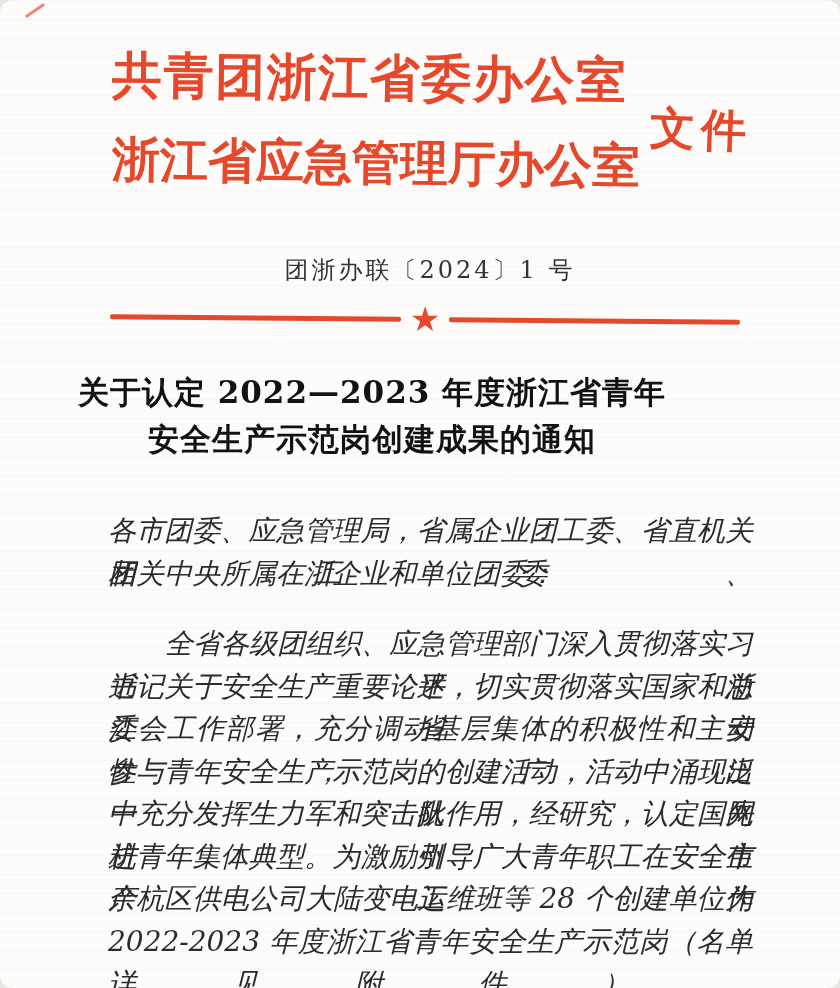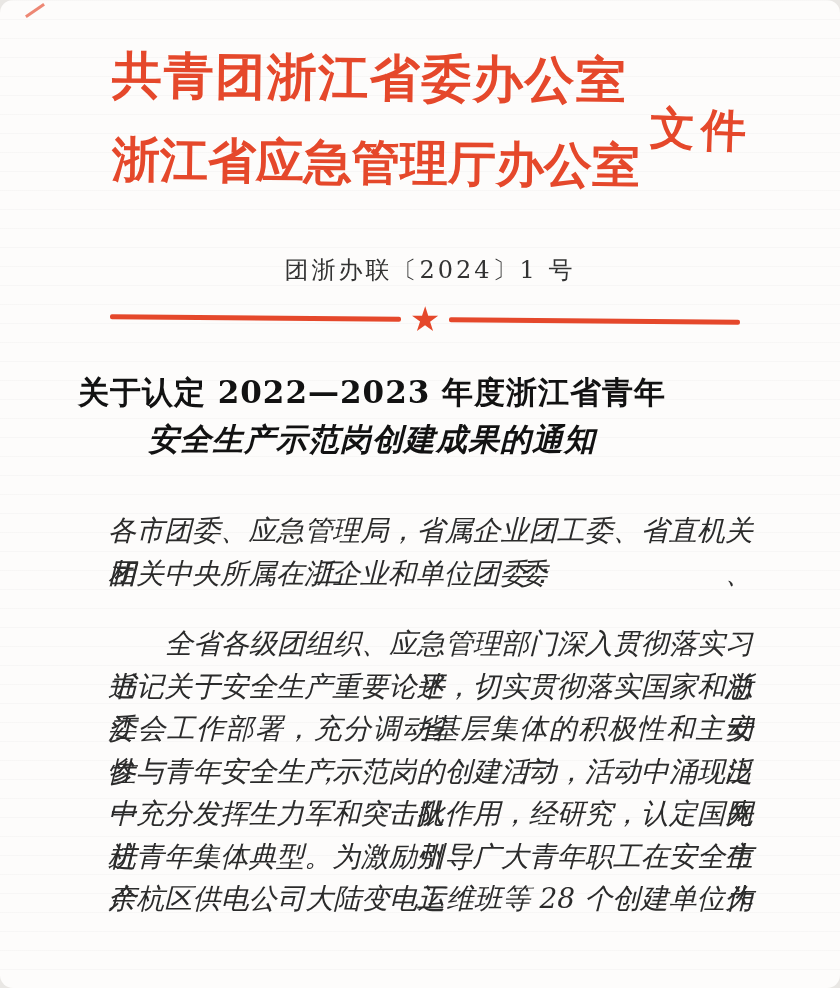--- a/index.html
+++ b/index.html
@@ -76,21 +76,21 @@
   }
   .doc-title{
     position:absolute;left:0;width:744px;
     text-align:center;
     font-weight:bold;
     color:#121212;
     font-size:31px;
     letter-spacing:1px;
   }
   .doc-title.t1{top:372px;}
-  .doc-title.t2{top:419px;font-style:italic;}
+  .doc-title.t2{top:419px;}
   .body-block{
     position:absolute;left:108px;top:510px;width:645px;
     color:#2b2b2b;
     font-size:28px;
     font-style:italic;
   }
   .body-line{
     line-height:42.5px;
     height:42.5px;
     white-space:nowrap;
@@ -131,15 +131,16 @@
   <div class="body-block">
       <div class="body-line justify">各市团委、应急管理局，省属企业团工委、省直机关团工委、</div>
       <div class="body-line">相关中央所属在浙企业和单位团委：</div>
       <div class="body-line justify para-start indent">全省各级团组织、应急管理部门深入贯彻落实习近平总</div>
       <div class="body-line justify">书记关于安全生产重要论述，切实贯彻落实国家和浙江省安</div>
       <div class="body-line justify">委会工作部署，充分调动基层集体的积极性和主动性，广泛</div>
       <div class="body-line justify">参与青年安全生产示范岗的创建活动，活动中涌现出一批先</div>
       <div class="body-line justify">中充分发挥生力军和突击队作用，经研究，认定国网杭州市</div>
       <div class="body-line justify">进青年集体典型。为激励引导广大青年职工在安全生产工作</div>
       <div class="body-line justify">余杭区供电公司大陆变电运维班等 28 个创建单位为</div>
+      <div class="body-line justify">2022-2023 年度浙江省青年安全生产示范岗（名单详见附件）。</div>
     </div>
 
 </div>
 
 </body></html>

